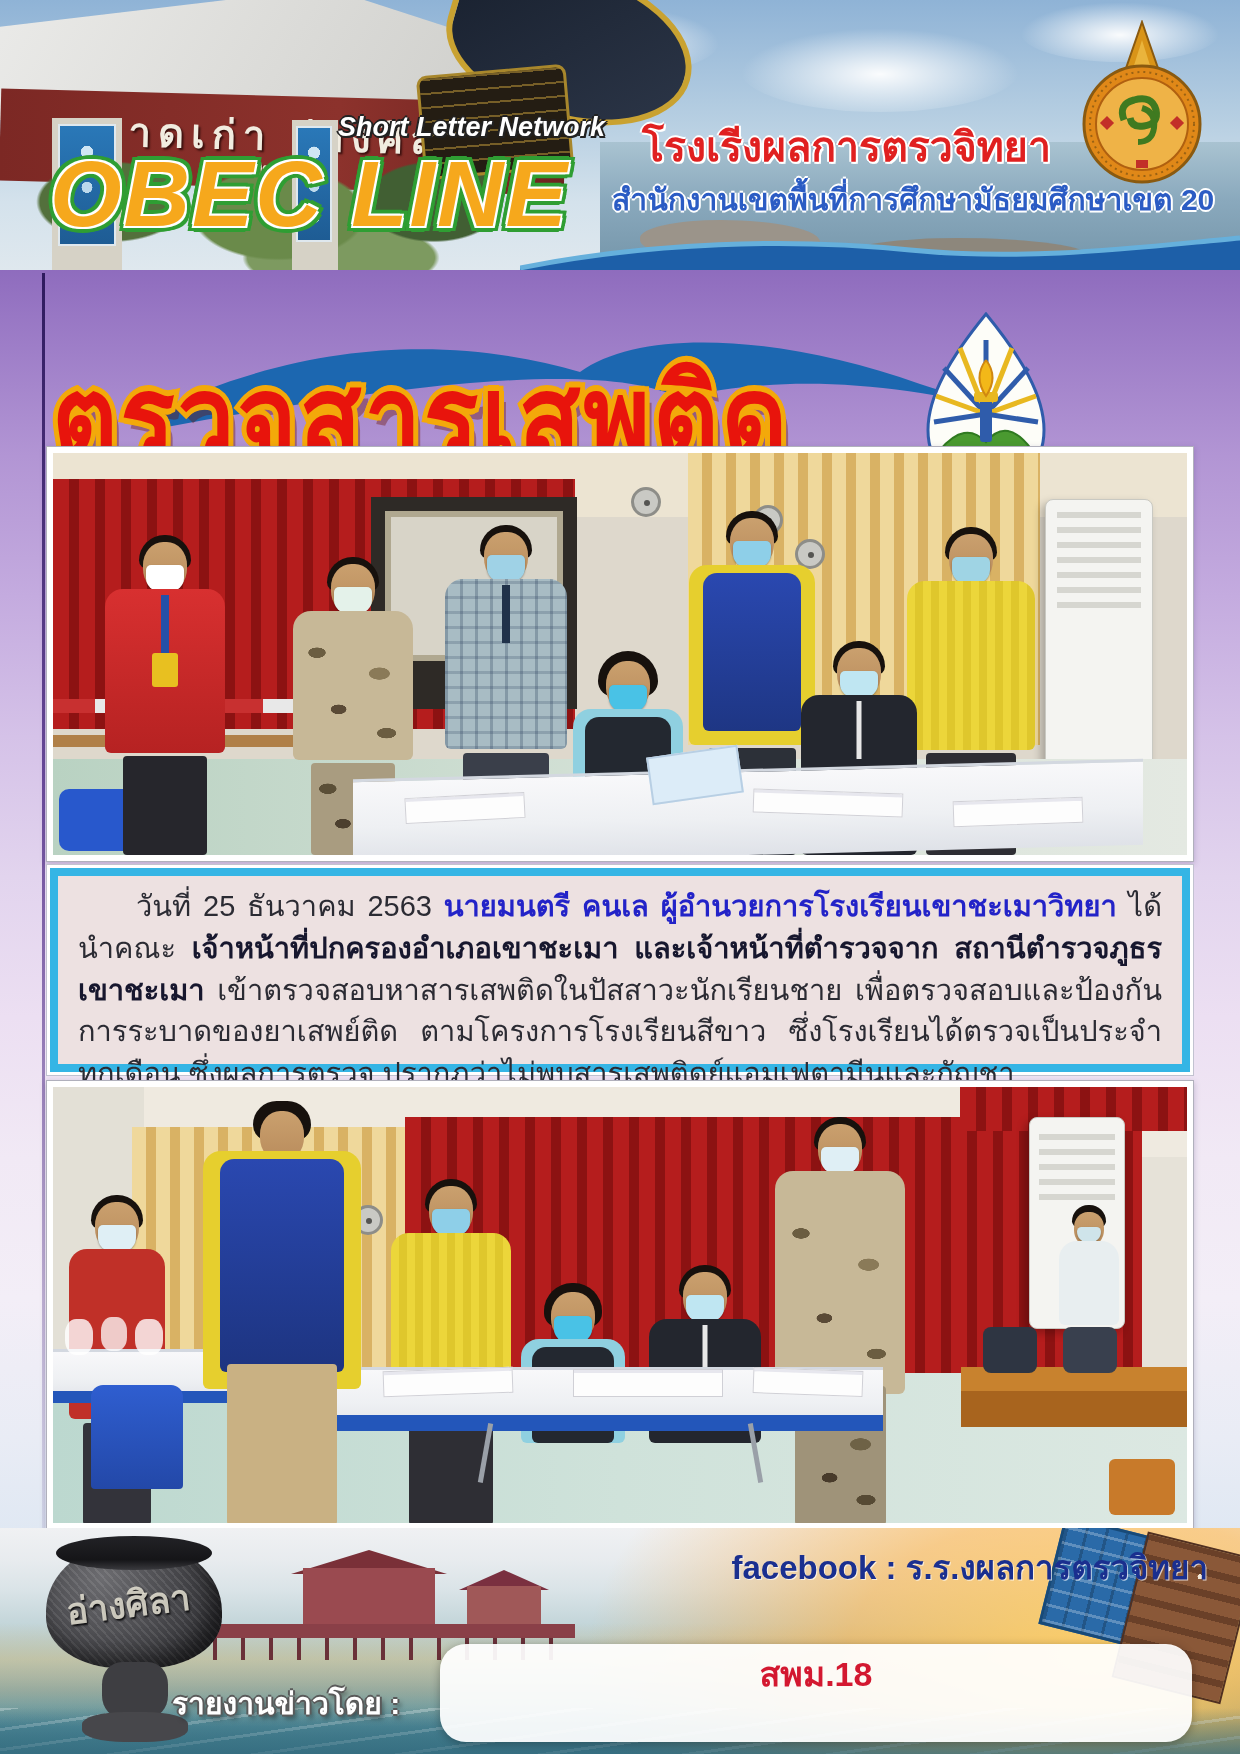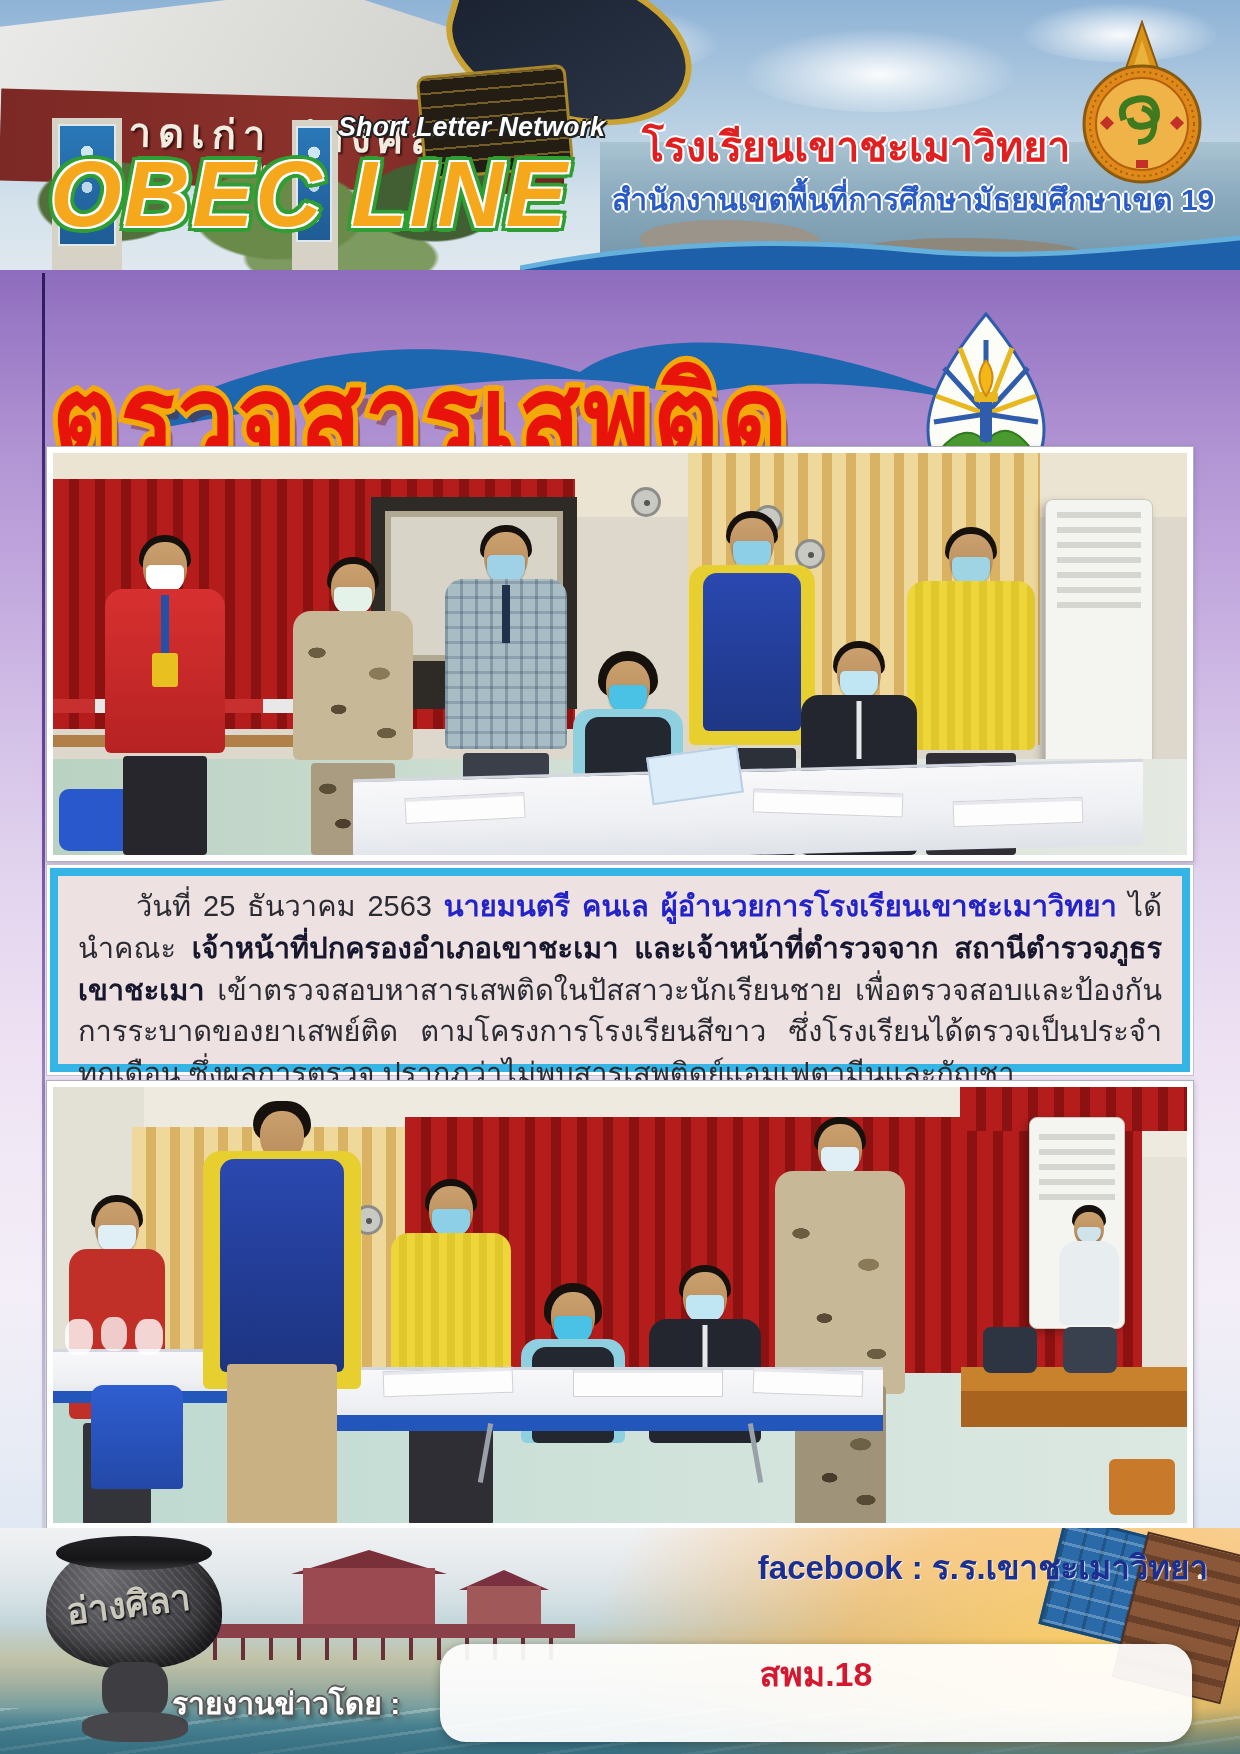--- a/index.html
+++ b/index.html
@@ -160,22 +160,22 @@
     <div class="poster" style="left:58px;top:124px;width:58px;height:122px"></div>
     <div class="pillar" style="left:292px;top:120px;width:46px;height:150px"></div>
     <div class="poster" style="left:296px;top:126px;width:36px;height:116px"></div>
     <div class="blade"></div>
     <div class="goldboard"></div>
     <div class="sln">Short Letter Network</div>
     <div class="brand">
       <span class="brand-back">OBEC LINE</span>
       <span class="brand-front">OBEC LINE</span>
     </div>
-    <div class="schoolname">โรงเรียนเขาชะเมาวิทยา</div>
-    <div class="officename">สำนักงานเขตพื้นที่การศึกษามัธยมศึกษาเขต 19</div>
+    <div class="schoolname">โรงเรีงผลการตรวจิทยา</div>
+    <div class="officename">สำนักงานเขตพื้นที่การศึกษามัธยมศึกษาเขต 20</div>
     <svg class="mastwave" viewBox="0 0 720 40" preserveAspectRatio="none">
       <path d="M0,34 C130,8 270,4 390,16 C510,28 630,12 720,4 L720,40 L0,40 Z" fill="#1d5fa8"></path>
       <path d="M0,34 C130,8 270,4 390,16 C510,28 630,12 720,4" fill="none" stroke="#66b0dc" stroke-width="5"></path>
     </svg>
 
     <svg style="position:absolute;left:1076px;top:20px" width="132" height="166" viewBox="0 0 132 166">
       <polygon points="66,2 84,54 48,54" fill="#d99418" stroke="#8a5a10" stroke-width="2"></polygon>
       <polygon points="66,20 78,58 54,58" fill="#eab43c"></polygon>
       <circle cx="66" cy="104" r="58" fill="#e08818" stroke="#8a5a10" stroke-width="3"></circle>
       <circle cx="66" cy="104" r="46" fill="#efb347" stroke="#b06010" stroke-width="2"></circle>
@@ -416,15 +416,15 @@
         <div class="waist"></div>
         <div class="foot"></div>
       <div class="mtext">อ่างศิลา</div>
     </div>
     <div class="reportedby">รายงานข่าวโดย :</div>
     <div class="creditbox">
       <div class="org">สพม.18</div>
     </div>
   </footer>
 
-  <div class="fblink">facebook : ร.ร.เขาชะเมาวิทยา</div>
+  <div class="fblink">facebook : ร.ร.งผลการตรวจิทยา</div>
 
 </div>
 
 </body></html>

